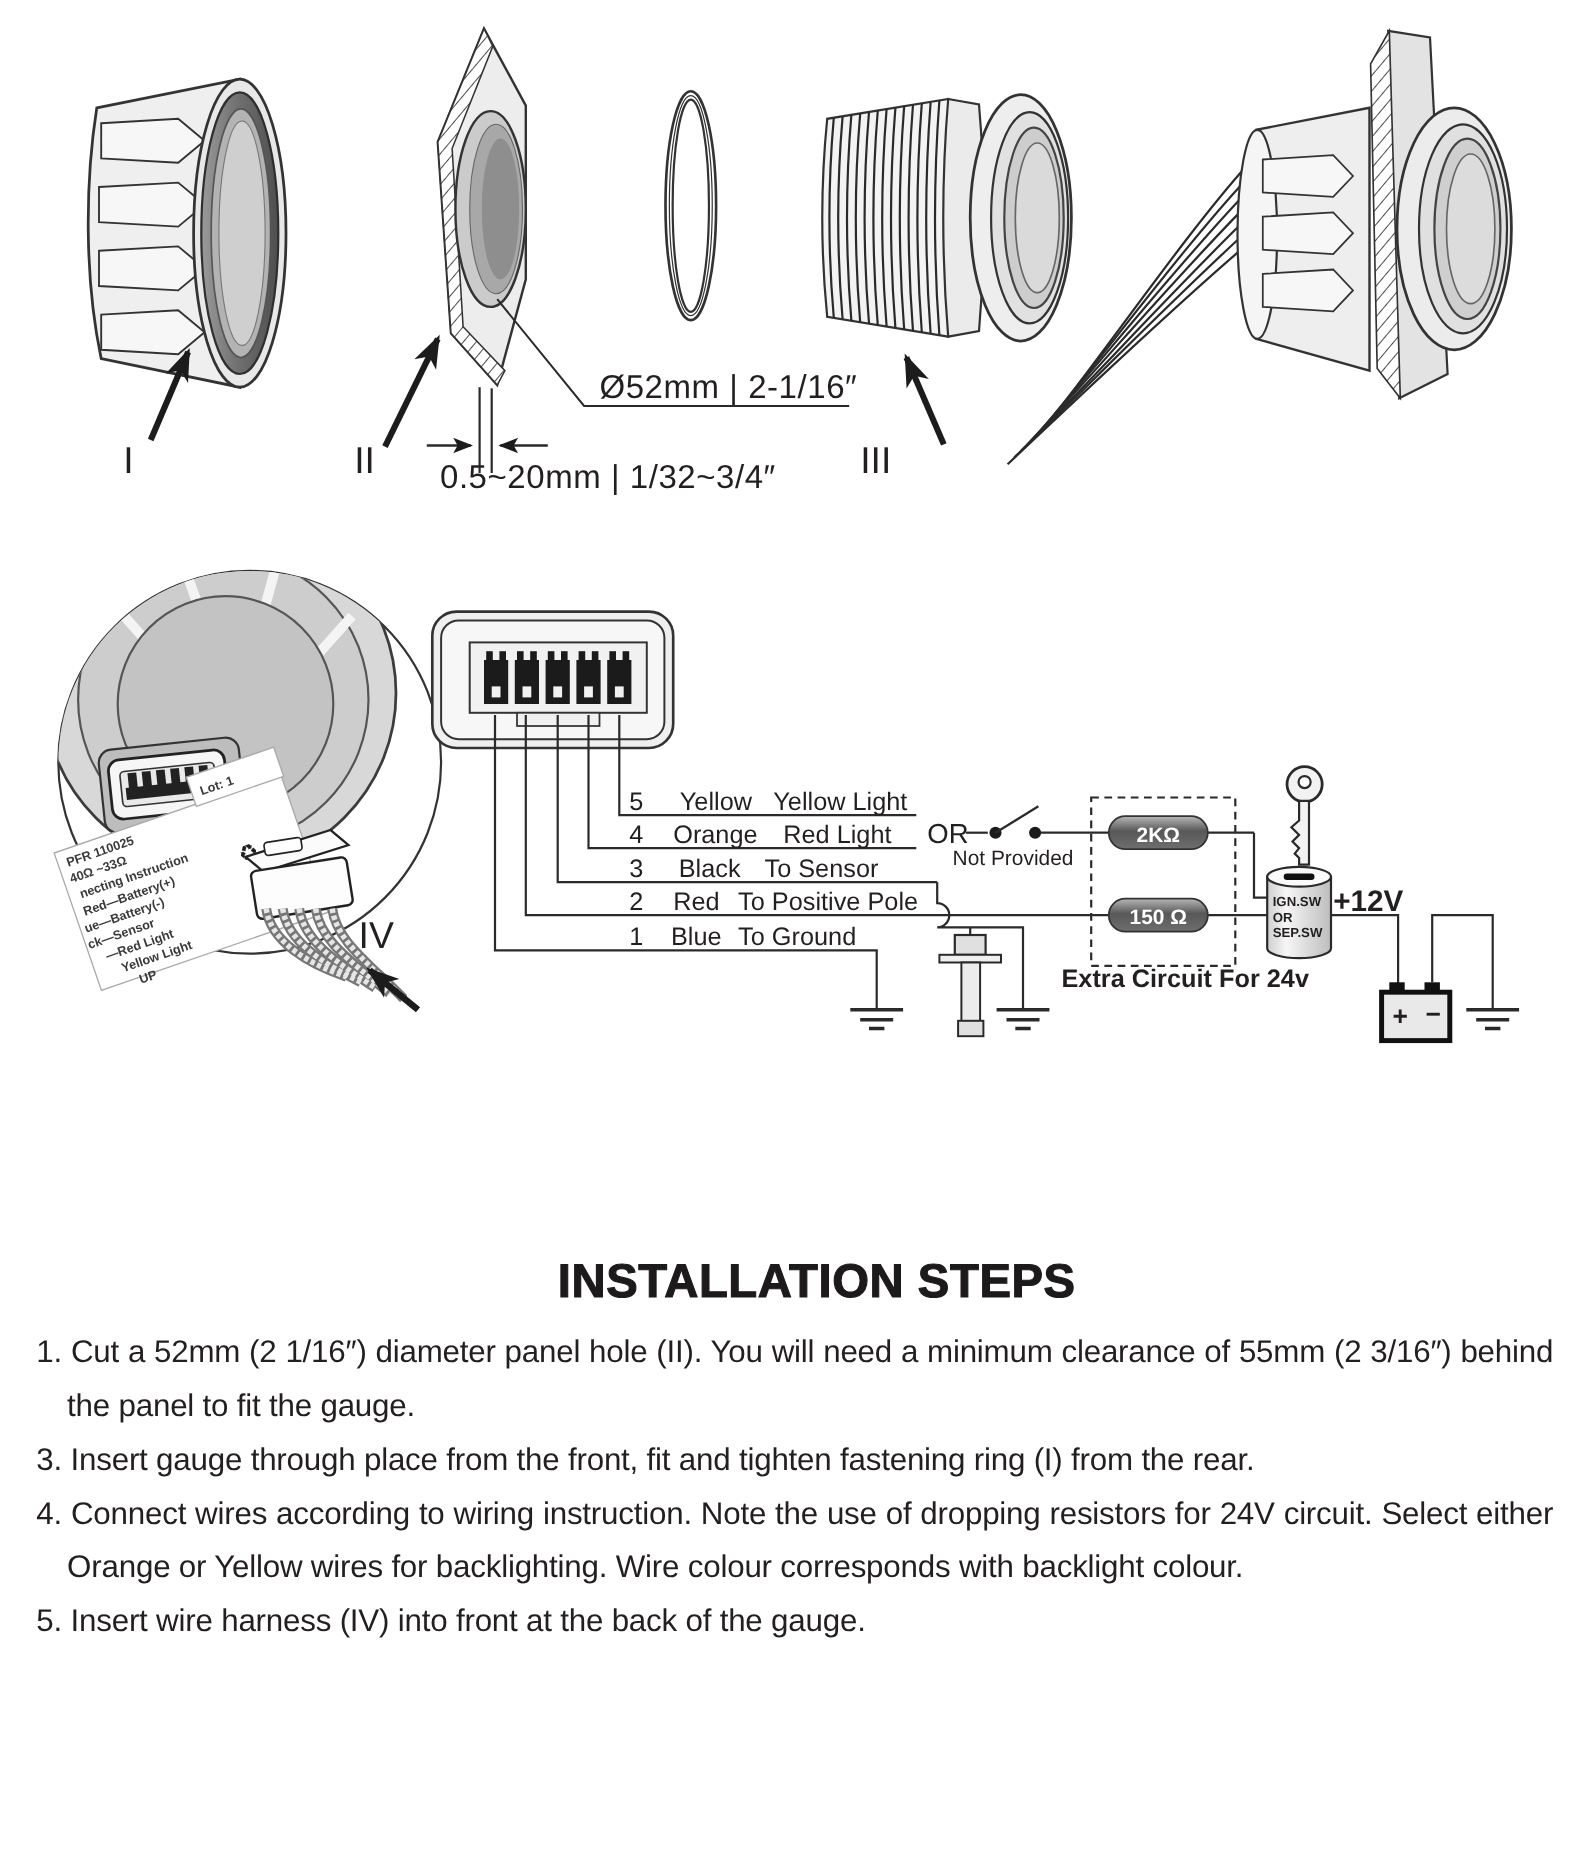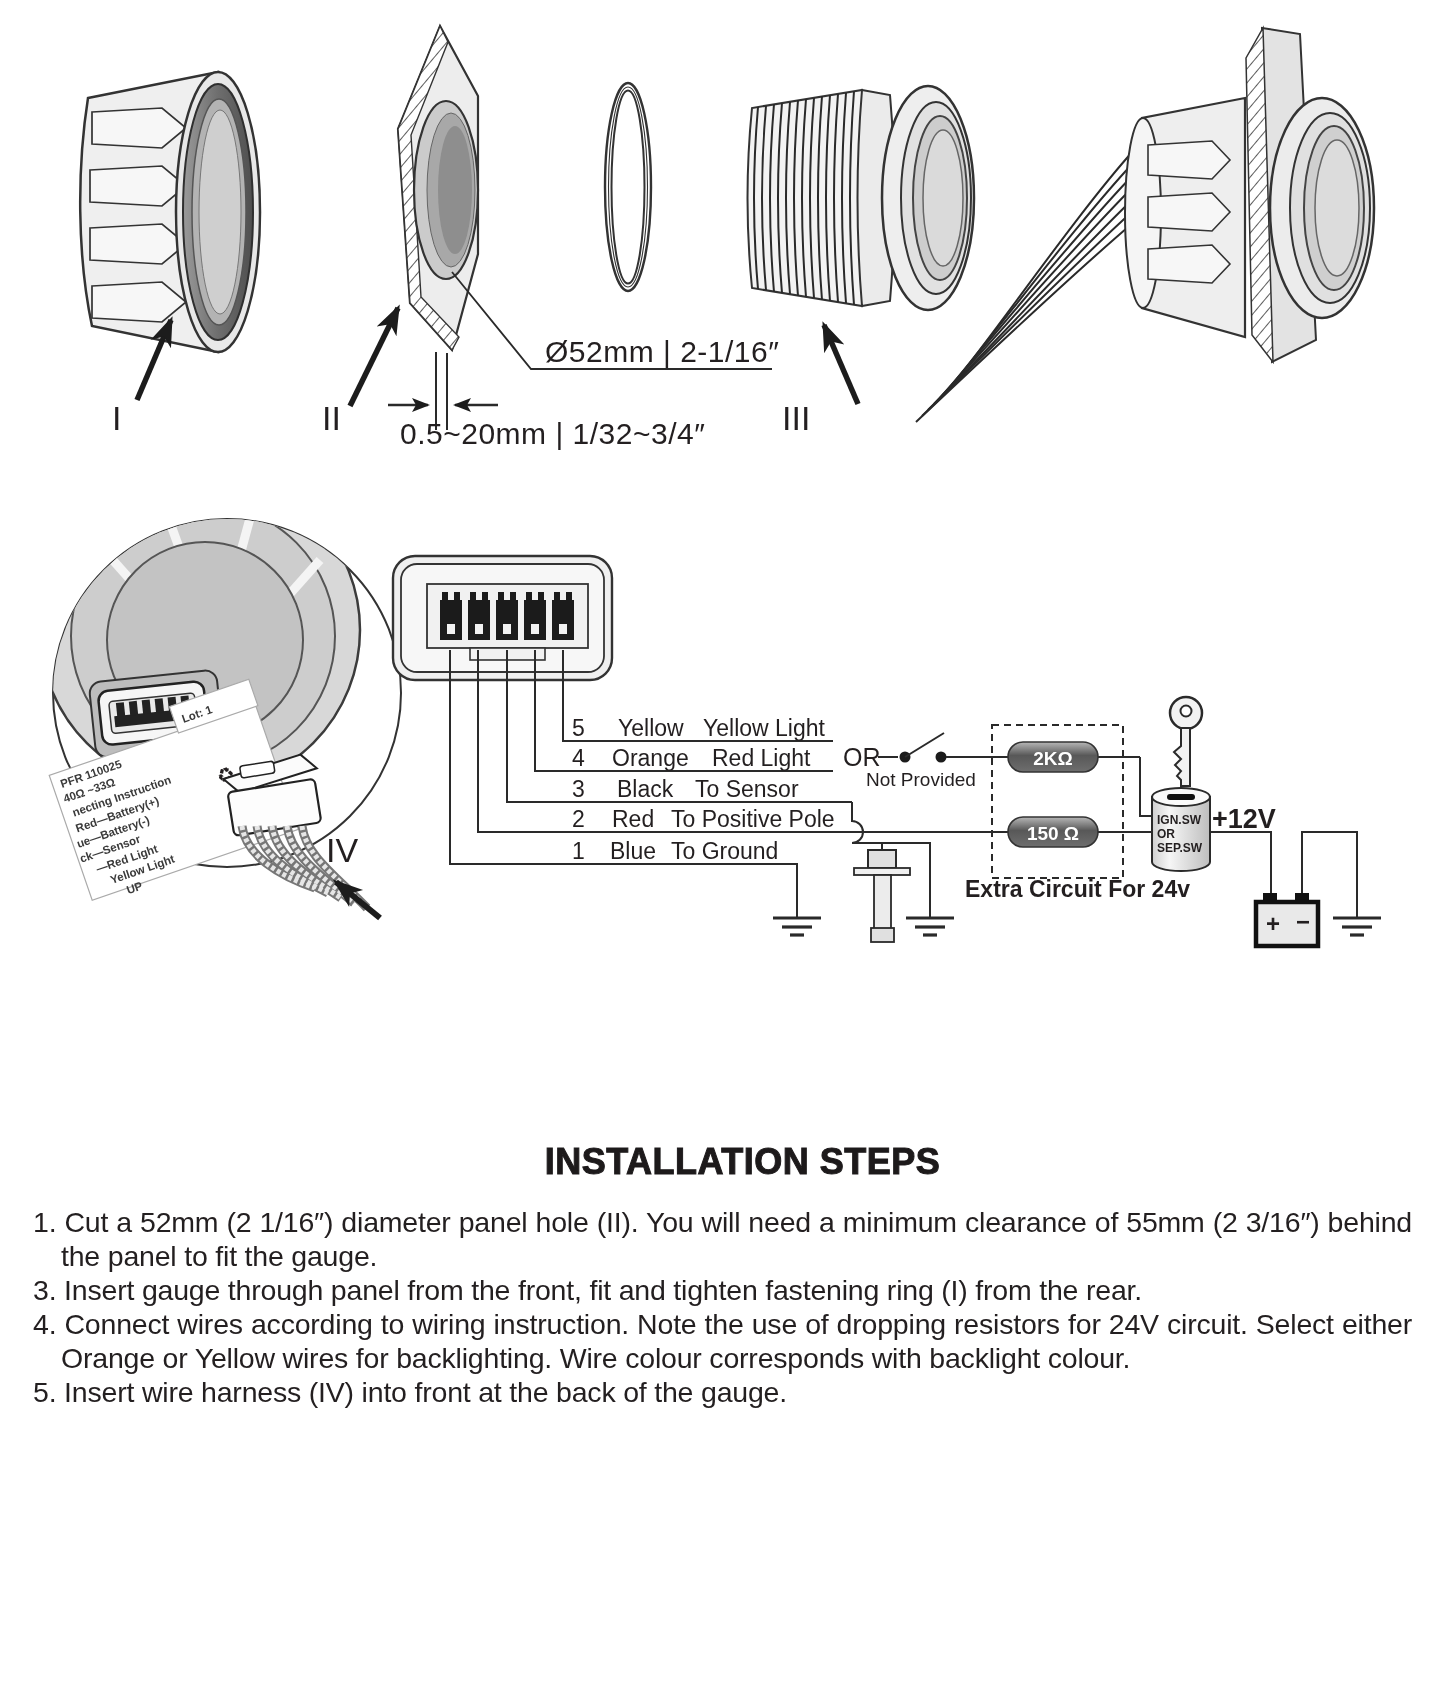--- a/index.html
+++ b/index.html
@@ -21,26 +21,26 @@
   .extra-text { font-size:23px; font-weight:bold; }
   .batt-text { font-size:24px; font-weight:bold; }
   .lab-text { font-size:11.5px; font-weight:bold; fill:#3a3a3a; }
   .ln { stroke:#2a2a2a; stroke-width:2; fill:none; }
   .arrow-big { stroke:#1c1c1c; stroke-width:5.5; fill:none; }
   .arrow-med { stroke:#1c1c1c; stroke-width:6; fill:none; }
   .dim-arrow { stroke:#2a2a2a; stroke-width:2.4; fill:none; }
   .gnd { stroke:#2a2a2a; stroke-width:3.2; }
   #title-block {
     position:absolute; left:0; right:0; top:1141px; text-align:center;
-    font-size:36px; font-weight:bold; letter-spacing:0.5px; color:#1d1a1b;padding-left:40px;
+    font-size:43px; font-weight:bold; letter-spacing:0.5px; color:#1d1a1b;padding-left:40px;
     -webkit-text-stroke:1px #1d1a1b;
   }
   #steps-block {
     position:absolute; left:33px; right:33px; top:1205px;
-    font-size:28.5px; line-height:34px; letter-spacing:-0.2px;
+    font-size:28.5px; line-height:49px; letter-spacing:-0.2px;
     color:#231f20;
   }
   .step { margin:0; padding-left:28px; text-indent:-28px; text-align:justify; }
   .step:after { content:""; display:inline-block; width:0; }
 </style>
 </head>
 <body>
 
 <div id="sheet">
 
@@ -336,18 +336,18 @@
           <line class="gnd" x1="1342" y1="927" x2="1372" y2="927"></line>
           <line class="gnd" x1="1350" y1="935" x2="1364" y2="935"></line>
     </g>
   </g>
 </svg>
 
 <div id="title-block">INSTALLATION STEPS</div>
 
 <div id="steps-block">
   <p class="step"><span>1.</span> <span>Cut a 52mm (2 1/16″) diameter panel hole (II). You will need a minimum clearance of 55mm (2 3/16″) behind the panel to fit the gauge.</span></p>
-  <p class="step"><span>3.</span> <span>Insert gauge through panel from the front, fit and tighten fastening ring (I) from the rear.</span></p>
+  <p class="step"><span>3.</span> <span>Insert gauge through place from the front, fit and tighten fastening ring (I) from the rear.</span></p>
   <p class="step"><span>4.</span> <span>Connect wires according to wiring instruction. Note the use of dropping resistors for 24V circuit. Select either Orange or Yellow wires for backlighting. Wire colour corresponds with backlight colour.</span></p>
   <p class="step"><span>5.</span> <span>Insert wire harness (IV) into front at the back of the gauge.</span></p>
 </div>
 
 </div>
 
 </body></html>

